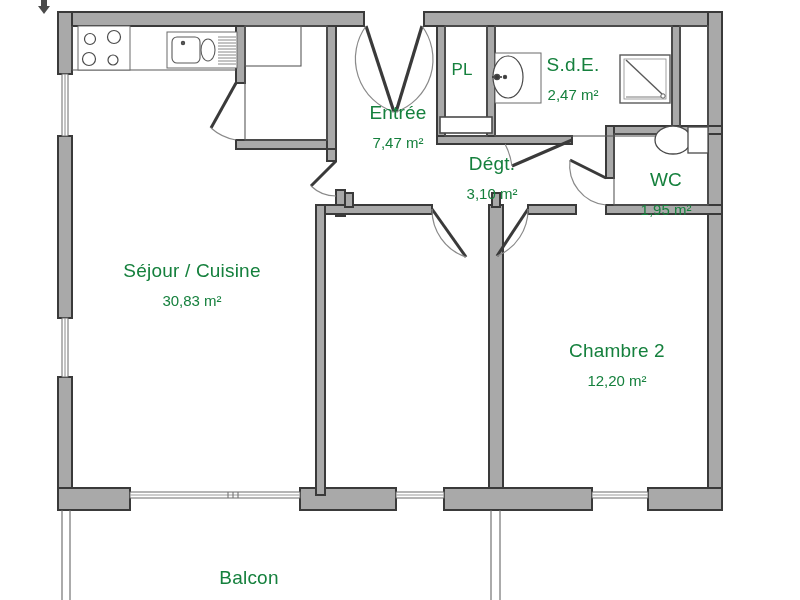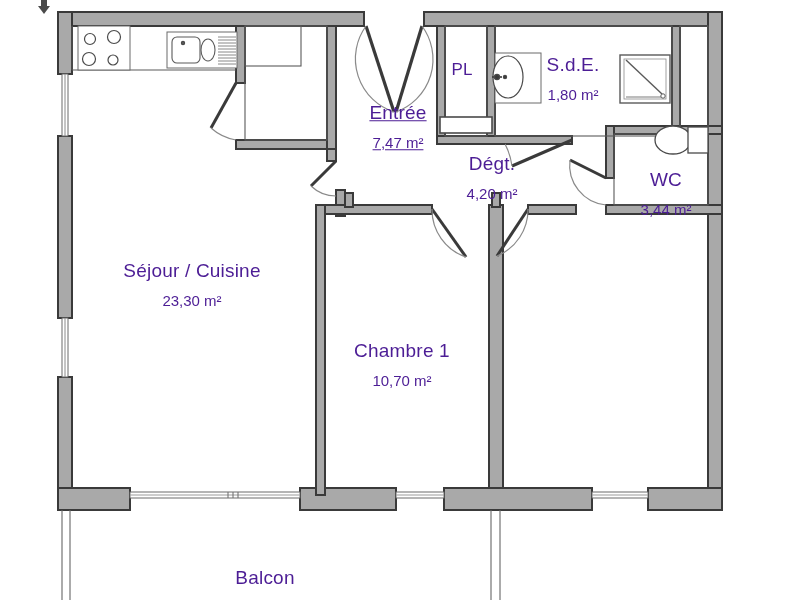--- a/index.html
+++ b/index.html
@@ -21,21 +21,21 @@
     position: absolute;
     left: 0;
     top: 0;
     width: 800px;
     height: 600px;
     display: block;
   }
   .room-label {
     position: absolute;
     text-align: center;
-    color: #4c1d95;
+    color: #15803d;
     white-space: nowrap;
     transform: translate(-50%, -50%);
     line-height: 1.25;
     pointer-events: none;
   }
   .room-label .rl-name {
     display: block;
     font-size: 19px;
     letter-spacing: 0.2px;
   }
@@ -266,53 +266,53 @@
       </g>
     </g>
 
     <g>
       <path d="M 41 0 L 47 0 L 47 6 L 50 6 L 44 14 L 38 6 L 41 6 Z" fill="#4a4a4a"></path>
     </g>
   </svg>
 
   <div class="room-label" style="left:192px; top:285px;">
     <span class="rl-name">Séjour / Cuisine</span>
-    <span class="rl-area">23,30 m²</span>
-  </div>
-
-
-  <div class="room-label" style="left:398px; top:127px;text-decoration:underline;">
+    <span class="rl-area">30,83 m²</span>
+  </div>
+
+
+  <div class="room-label" style="left:398px; top:127px;">
     <span class="rl-name">Entrée</span>
     <span class="rl-area">7,47 m²</span>
   </div>
 
   <div class="room-label tiny" style="left:462px; top:70px;">
     <span class="rl-name">PL</span>
 
   </div>
 
   <div class="room-label" style="left:573px; top:79px;">
     <span class="rl-name">S.d.E.</span>
-    <span class="rl-area">1,80 m²</span>
+    <span class="rl-area">2,47 m²</span>
   </div>
 
   <div class="room-label" style="left:492px; top:178px;">
     <span class="rl-name">Dégt.</span>
-    <span class="rl-area">4,20 m²</span>
+    <span class="rl-area">3,10 m²</span>
   </div>
 
   <div class="room-label" style="left:666px; top:194px;">
     <span class="rl-name">WC</span>
-    <span class="rl-area">3,44 m²</span>
-  </div>
-
-  <div class="room-label" style="left:402px; top:365px;">
-    <span class="rl-name">Chambre 1</span>
-    <span class="rl-area">10,70 m²</span>
-  </div>
-
-
-  <div class="room-label plain" style="left:265px; top:578px;text-align:center;">
+    <span class="rl-area">1,95 m²</span>
+  </div>
+
+
+  <div class="room-label" style="left:617px; top:365px;">
+    <span class="rl-name">Chambre 2</span>
+    <span class="rl-area">12,20 m²</span>
+  </div>
+
+  <div class="room-label plain" style="left:249px; top:578px;text-align:center;">
     <span class="rl-name">Balcon</span>
 
   </div>
 
 </div>
 
 </body></html>

